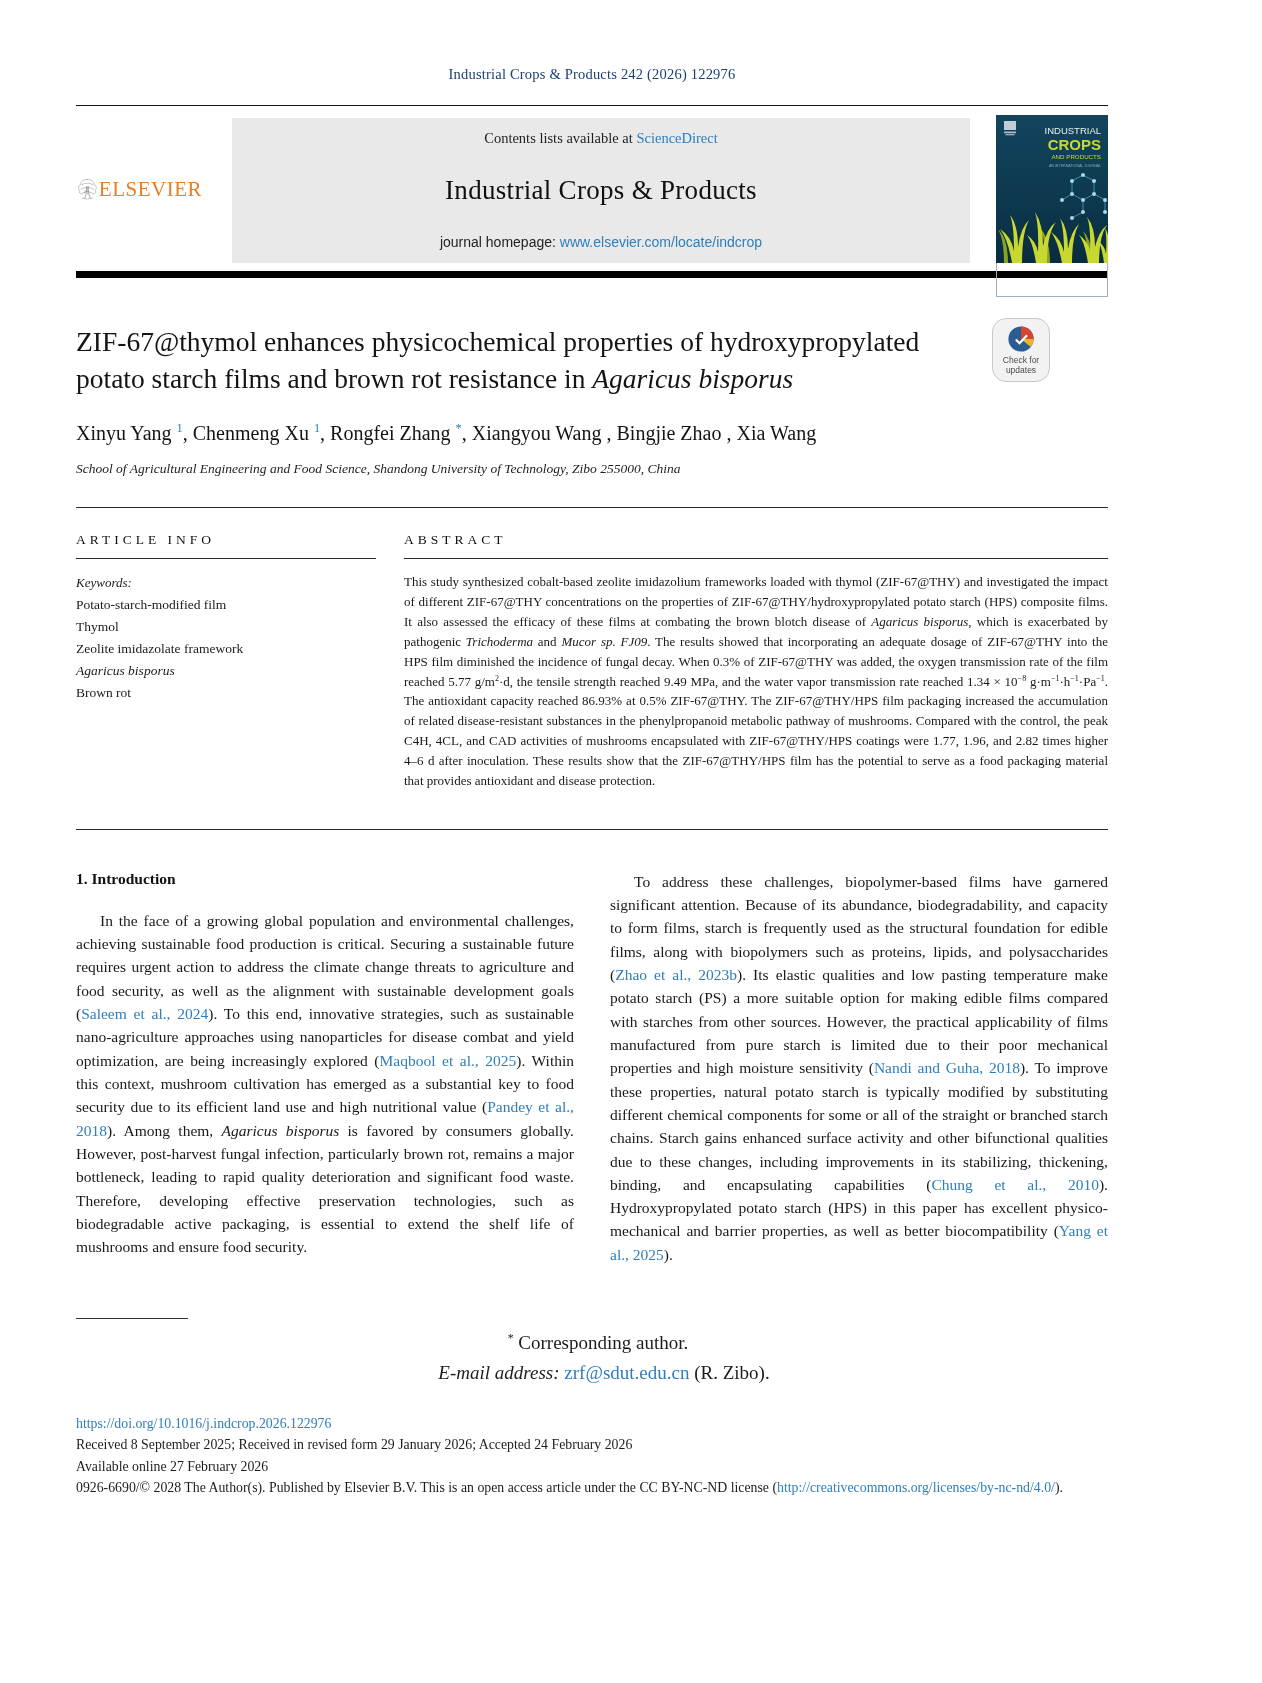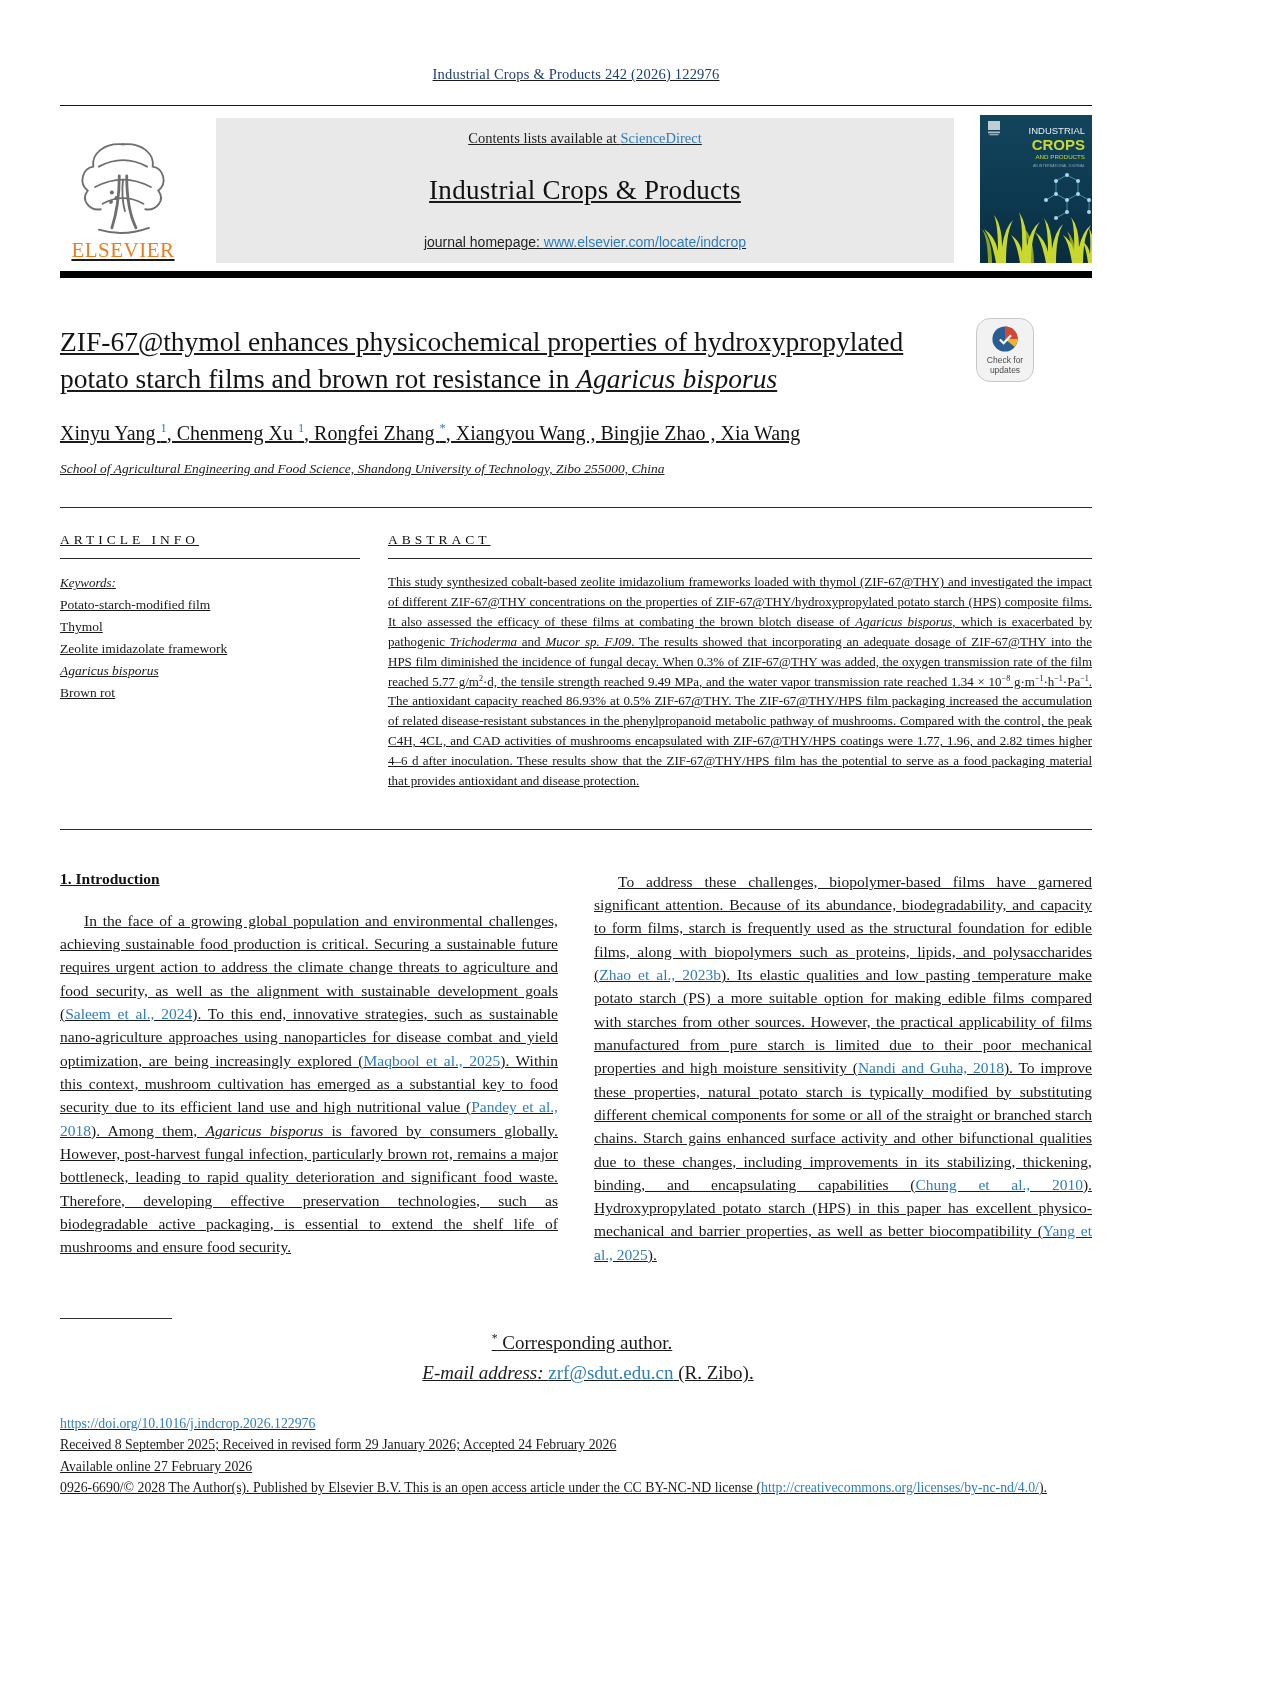--- a/index.html
+++ b/index.html
@@ -1,29 +1,29 @@
 <!DOCTYPE html>
 <html><head>
 <meta charset="utf-8">
 <style>
   html,body{margin:0;padding:0;background:#ffffff;}
   body{width:1262px;height:1683px;position:relative;font-family:"Liberation Serif",serif;color:#1a1a1a;overflow:hidden;}
-  .page{position:absolute;left:60px;top:0;width:1032px;text-decoration:underline;}
+  .page{position:absolute;left:76px;top:0;width:1032px;}
 
   
   .citation{margin-top:66px;text-align:center;font-size:14.5px;color:#1d3e71;letter-spacing:.2px;}
   .mast-rule{border-top:1.5px solid #151515;margin-top:22px;}
   .masthead{display:flex;margin-top:9px;height:148px;align-items:stretch;}
-  .logo-block{width:126px;display:flex;flex-direction:column;align-items:center;justify-content:flex-end;padding-bottom:0;}
+  .logo-block{width:126px;display:flex;flex-direction:row;align-items:center;justify-content:flex-end;padding-bottom:0;}
   .elsevier-word{font-size:21px;color:#e87e22;letter-spacing:.5px;margin-top:1px;font-weight:400;}
   .mast-center{flex:1;background:#e9e9e9;margin:3px 26px 0 30px;display:flex;flex-direction:column;justify-content:space-between;text-align:center;padding:12px 10px 13px;box-sizing:border-box;}
   .contents-line{font-size:14.5px;color:#1f1f1f;}
   .journal-title{font-size:27px;color:#101010;letter-spacing:.3px;}
   .homepage-line{font-family:"Liberation Sans",sans-serif;font-size:14px;color:#232323;}
-  .cover{width:112px;height:148px;flex:0 0 auto;box-shadow:0 0 0 1px #9fb0ba inset;}
+  .cover{width:112px;height:182px;flex:0 0 auto;box-shadow:0 0 0 1px #9fb0ba inset;}
   .black-bar{height:7px;background:#000;margin-top:8px;}
 
   
   .title-row{position:relative;margin-top:46px;}
   .paper-title{font-size:27.5px;line-height:1.33;width:845px;color:#141414;}
   .crossmark{position:absolute;right:58px;top:-6px;width:56px;height:62px;background:#f2f2f2;border:1px solid #c8c8c8;border-radius:14px;display:flex;flex-direction:column;align-items:center;justify-content:center;gap:3px;cursor:pointer;}
   .cm-text{font-family:"Liberation Sans",sans-serif;font-size:8.5px;line-height:1.15;color:#4a4a4a;text-align:center;}
   .authors{margin-top:25px;font-size:20px;color:#141414;}
   sup{font-size:.62em;line-height:0;}
   .affiliation{margin-top:16px;font-size:13.5px;font-style:italic;color:#222;}

